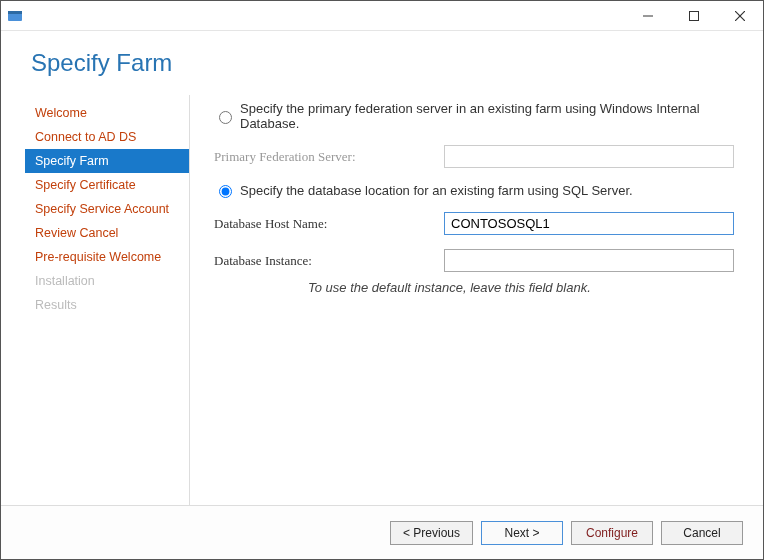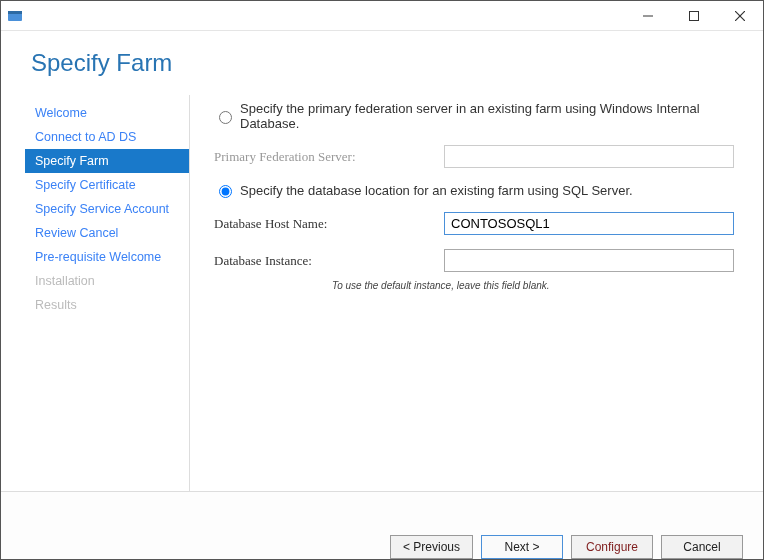--- a/index.html
+++ b/index.html
@@ -15,36 +15,36 @@
   .titlebar .ticon { width: 16px; height: 16px; margin-right: 6px; display:flex;align-items:center;justify-content:center;}
   .titlebar .spacer { flex: 1; }
   .win-controls { display: flex; }
   .win-btn { width: 46px; height: 30px; display:flex; align-items:center; justify-content:center; font-size:14px; color:#333; cursor:pointer;}
   .content { flex:1; display:flex; flex-direction:column; }
   .header {
     padding: 18px 0 18px 30px; font-size: 24px; font-weight: 400; color: #2874b3;
   }
   .body { flex:1; display:flex; padding: 0 24px 0 24px; }
   .sidebar { width: 165px; border-right: 1px solid #ddd; padding-top: 6px; }
-  .side-item { font-size: 12.5px; padding: 5px 10px; color: #3b82f6; cursor: pointer; }
+  .side-item { font-size: 12.5px; padding: 5px 10px; color: #c2410c; cursor: pointer; }
   .side-item.active { background: #1979ca; color: #fff; }
   .side-item.disabled { color: #bbb; cursor: default; }
   .main { flex:1; padding: 6px 0 0 24px; font-size: 13px; color:#333; }
   .opt-row { display:flex; align-items:center; margin-bottom: 14px; }
   .opt-row input[type=radio] { margin-right: 8px; }
   .opt-row label { cursor:pointer; }
   .field-row { display:flex; align-items:center; margin-bottom: 14px; }
   .field-label { width: 230px; color:#333;font-family:Liberation Serif, serif; }
   .field-label.dim { color:#999; }
   .field-input { width: 290px; height: 23px; border:1px solid #aaa; padding: 2px 6px; font-size:13px; }
   .field-input:disabled { background:#fff; color:#888; border-color:#ccc;}
   .field-input.focus { border: 1px solid #4a90d9; outline: 1px solid #4a90d9; outline-offset:-1px; }
-  .hint { margin-left: 118px; font-style: italic; color:#444; font-size:10px; margin-top:-6px;}
+  .hint { margin-left: 94px; font-style: italic; color:#444; font-size:13px; margin-top:-6px;}
   .footer {
-    height: 68px; border-top: 1px solid #ddd; display:flex; align-items:flex-end; justify-content:flex-end;
+    height: 54px; border-top: 1px solid #ddd; display:flex; align-items:center; justify-content:flex-end;
     padding: 0 20px; gap: 8px; background:#fdfdfd;
   }
   .btn {
     min-width: 82px; height: 24px; border:1px solid #999; background:#f2f2f2;
     font-size:12px; color:#222; padding: 0 12px; cursor:pointer;
   }
   .btn.primary { border:1px solid #4a90d9; outline:1px solid #4a90d9; outline-offset:-1px; background:#fafafa; }
   .btn:disabled { color:#7f1d1d; cursor:default; }
 </style>
 </head>

